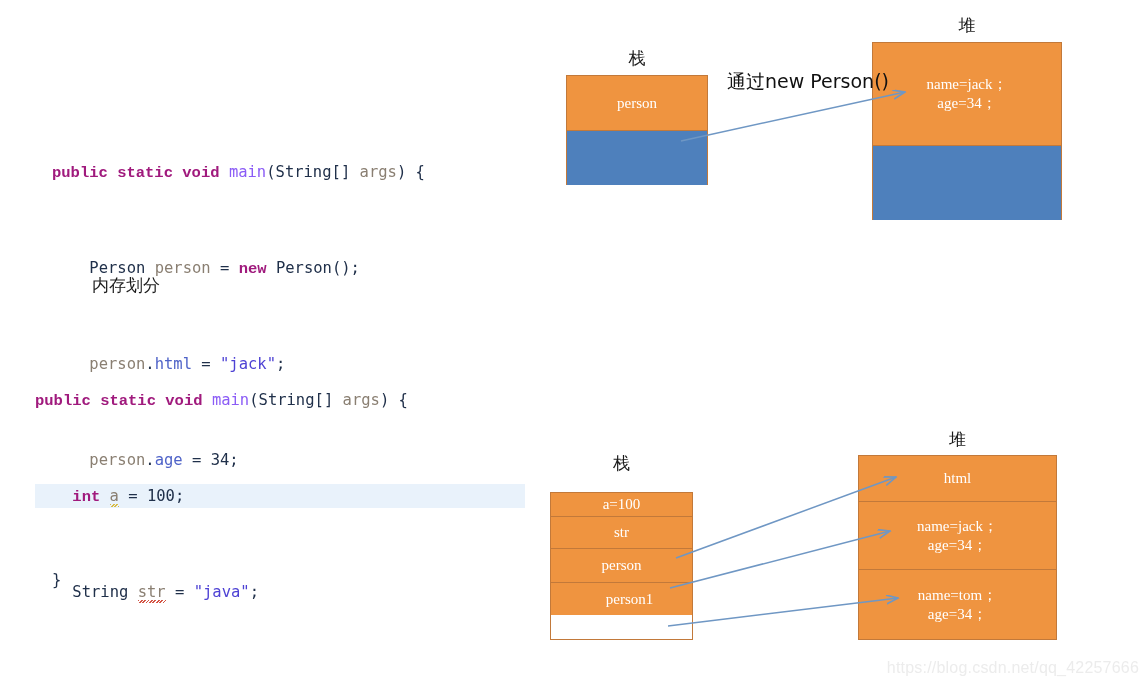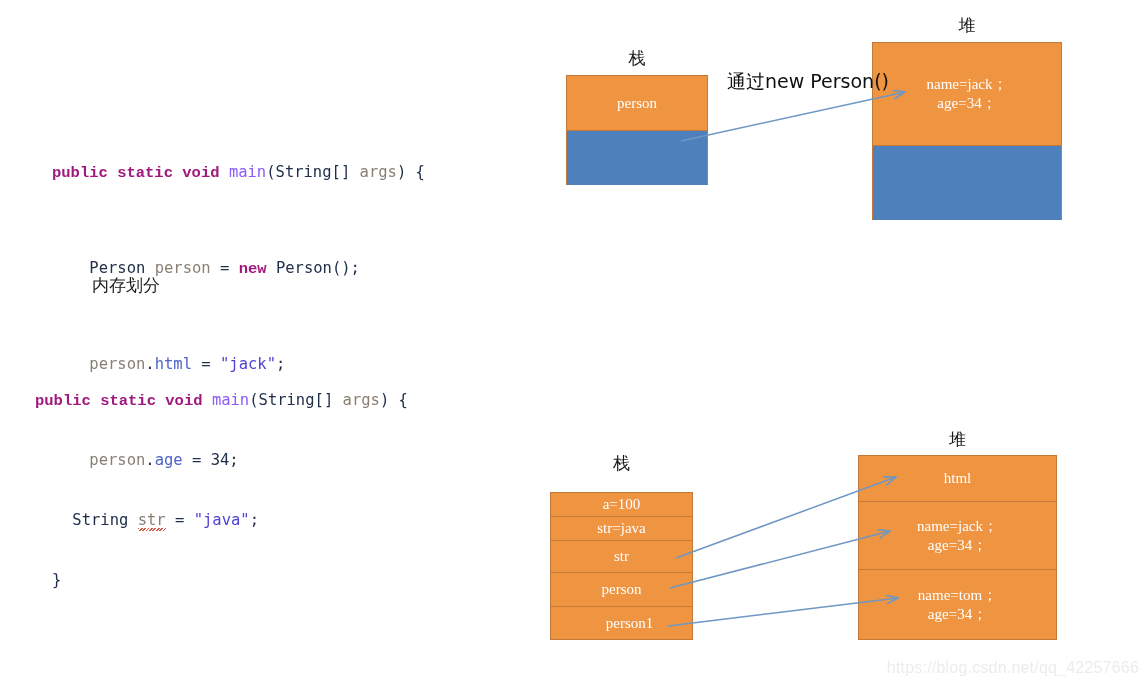--- a/index.html
+++ b/index.html
@@ -166,20 +166,21 @@
 
   <div class="code-line"><span class="pun">}</span></div>
 </div>
 
 <div class="cn-heading" style="left:92px; top:274px;">内存划分</div>
 
 <div class="code-block" style="left:35px; top:316px; width:490px;">
 
   <div class="code-line"><span class="kw">public</span><span class="pun"> </span><span class="kw">static</span><span class="pun"> </span><span class="kw">void</span><span class="pun"> </span><span class="mth">main</span><span class="pun">(</span><span class="typ">String</span><span class="pun">[] </span><span class="id">args</span><span class="pun">) {</span></div>
 
+  <div class="code-line hl"><span class="pun">    </span><span class="kw">int</span><span class="pun"> </span><span class="sq">a</span><span class="pun"> = </span><span class="num">100</span><span class="pun">;</span></div>
 
   <div class="code-line"><span class="pun">    </span><span class="typ">String</span><span class="pun"> </span><span class="sq sq-red">str</span><span class="pun"> = </span><span class="str">"java"</span><span class="pun">;</span></div>
 
   <div class="code-line"><span> </span></div>
 
   
 
   
 
   
@@ -218,23 +219,20 @@
   <div class="seg seg-blue" style="height:74px;"></div>
 </div>
 
 <div class="arrow-label" style="left:727px; top:69px;">通过new Person()</div>
 
 <div class="box-label" style="left:550px; top:452px; width:143px;">栈</div>
 
 <div class="mem-box" style="left:550px; top:492px; width:143px; height:148px;">
   <div class="seg seg-orange seg-div" style="height:24px;">
     <span>a=100</span>
-  </div>
-  <div class="seg seg-orange seg-div" style="height:24px;">
-    <span>str=java</span>
   </div>
   <div class="seg seg-orange seg-div" style="height:32px;">
     <span>str</span>
   </div>
   <div class="seg seg-orange seg-div" style="height:34px;">
     <span>person</span>
   </div>
   <div class="seg seg-orange" style="height:32px;padding-left:16px;">
     <span>person1</span>
   </div>

